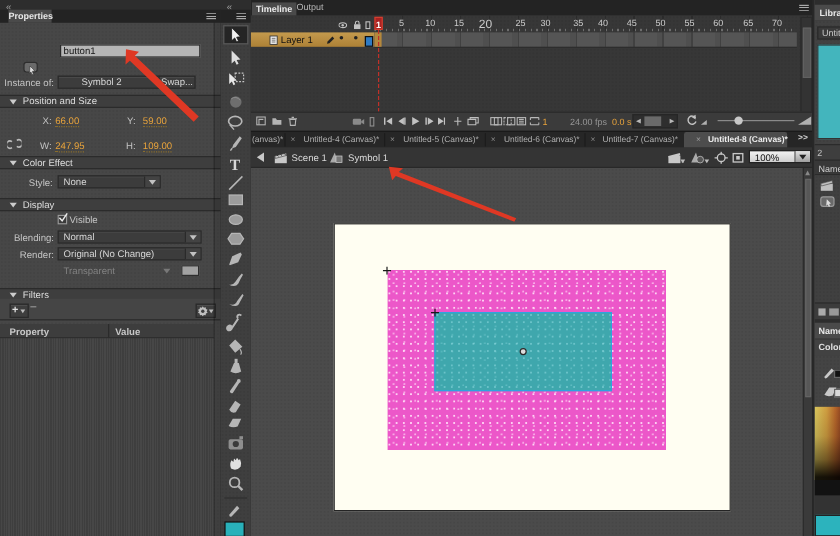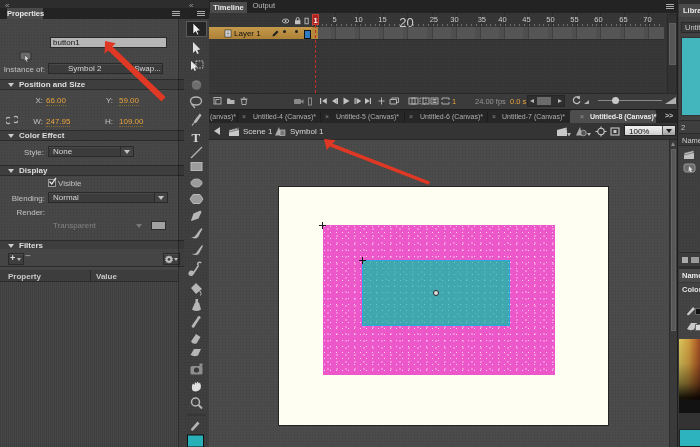--- a/index.html
+++ b/index.html
@@ -1,18 +1,18 @@
 <!DOCTYPE html>
 <html><head><meta charset="utf-8">
 <style>
 html,body{margin:0;padding:0}
 body{width:700px;height:447px;overflow:hidden;font-family:"Liberation Sans",sans-serif;background:#323232}
 #root{position:relative;width:700px;height:447px;overflow:hidden;background:#323232;font-size:8px;color:#ccc}
 .ab{position:absolute}
-.hdr{background:#3e3e3e;border-top:1px solid #2b2b2b;border-bottom:1px solid #2b2b2b;color:#dedede;font-weight:bold;line-height:8px}
+.hdr{background:#3e3e3e;border-top:1px solid #2b2b2b;border-bottom:1px solid #2b2b2b;color:#dedede;font-weight:normal;line-height:8px}
 .dd{background:#3c3c3c;border:1px solid #2a2a2a;box-shadow:inset 0 1px 0 rgba(255,255,255,.07);color:#d6d6d6}
 .ddarrow{position:absolute;right:0;top:0;bottom:0;width:12px;border-left:1px solid #2a2a2a;background:#434343}
 .caret{position:absolute;right:3px;top:3px;width:0;height:0;border-left:3px solid transparent;border-right:3px solid transparent;border-top:4px solid #c2c2c2}
 .onum{color:#e8a33b;border-bottom:1px dotted #8a6d2c;line-height:9px}
 .lbl{color:#c4c4c4}
 .tex{background-image:radial-gradient(rgba(0,0,0,.13) 24%,rgba(255,255,255,0) 26%);background-size:3px 3px}
 </style></head>
 <body>
 <div id="root">
 
@@ -64,20 +64,21 @@
           <span style="position:absolute;left:19px">Display</span>
         </div>
     <div class="ab" style="left:48px;top:160px;width:6px;height:6px;background:#3a3a3a;border:1px solid #999"></div>
     <svg class="ab" style="left:48px;top:158px" width="9" height="9" viewBox="0 0 9 9">
           <path d="M1.5 4.5 L3.8 7 L8 .8" fill="none" stroke="#ececec" stroke-width="1.2"></path>
         </svg>
     <div class="ab lbl" style="left:58px;top:160px">Visible</div>
     <div class="ab lbl" style="left:0px;top:175px;width:45px;text-align:right">Blending:</div>
     <div class="ab dd" style="left:48px;top:173px;width:114px;height:9px;line-height:9px;padding-left:4px">Normal<span class="ddarrow"></span><span class="caret"></span></div>
     <div class="ab lbl" style="left:0px;top:189px;width:45px;text-align:right">Render:</div>
+    <div class="ab dd" style="left:48px;top:187px;width:114px;height:9px;line-height:9px;padding-left:4px">Original (No Change)<span class="ddarrow"></span><span class="caret"></span></div>
     <div class="ab" style="left:53px;top:202px;color:#828282">Transparent</div>
     <span style="position:absolute;left:136px;top:205px;width:0;height:0;border-left:3px solid transparent;border-right:3px solid transparent;border-top:4px solid #787878"></span>
     <div class="ab" style="left:151px;top:202px;width:13px;height:7px;background:#a2a2a2;border:1px solid #2e2e2e"></div>
 
     <div class="ab hdr" style="left:0;top:221px;width:184px;height:8px;padding-top:1px">
           <span style="position:absolute;left:8px;top:3px;width:0;height:0;border-left:3px solid transparent;border-right:3px solid transparent;border-top:4px solid #ccc"></span>
           <span style="position:absolute;left:19px">Filters</span>
         </div>
     <div class="ab" style="left:0;top:230px;width:184px;height:17px;background:#454545;border-bottom:1px solid #2b2b2b"></div>
     <div class="ab" style="left:8px;top:234px;width:14px;height:10px;background:#3e3e3e;border:1px solid #2a2a2a;box-shadow:inset 0 1px 0 rgba(255,255,255,.08)">
@@ -149,40 +150,40 @@
       <rect x="3.5" y="416" width="16" height="12" fill="#29b1ba" stroke="#111"></rect>
     </g>
   </svg>
   </div>
 </div>
 
 <div class="ab" style="left:209px;top:0;width:468px;height:447px;background:#3c3c3c;overflow:hidden" id="center">
 
   <div class="ab" style="left:0;top:0;width:468px;height:13px;background:#232323"></div>
   <div class="ab" style="left:1px;top:2px;width:37px;height:11px;background:#4a4a4a;color:#ececec;font-weight:bold;font-size:7.5px;line-height:11px;text-align:center">Timeline</div>
-  <div class="ab" style="left:38px;top:0;width:28px;height:11px;color:#b8b8b8;font-size:7.5px;line-height:11px;text-align:right">Output</div>
+  <div class="ab" style="left:38px;top:0;width:28px;height:11px;color:#b8b8b8;font-size:7.5px;line-height:11px;text-align:left">Output</div>
   <div class="ab" style="left:457px;top:4px;width:8px;height:5px;background:linear-gradient(#aaa 1px,transparent 1px,transparent 2px,#aaa 2px,#aaa 3px,transparent 3px,transparent 4px,#aaa 4px)"></div>
 
   <div class="ab tex" style="left:0;top:13px;width:468px;height:80px;background-color:#373737"></div>
 
   <svg class="ab" style="left:73px;top:17px" width="27" height="8" viewBox="0 0 27 8">
     <ellipse cx="3.6" cy="4" rx="3.2" ry="2" fill="none" stroke="#c2c2c2" stroke-width=".9"></ellipse>
         <circle cx="3.6" cy="4" r="1" fill="#c2c2c2"></circle>
     <rect x="13" y="3.2" width="5.4" height="4" fill="#c2c2c2"></rect>
         <path d="M14.2 3.2 V2 A1.5 1.5 0 0 1 17.2 2 V3.2" fill="none" stroke="#c2c2c2" stroke-width=".9"></path>
     <rect x="23" y="1.2" width="3.2" height="5.6" fill="none" stroke="#c2c2c2" stroke-width=".9"></rect>
   </svg>
 
   <div class="ab" style="left:103px;top:13px;width:365px;height:13px;overflow:hidden">
     <div class="ab" style="left:0;top:0;width:365px;height:13px;background:repeating-linear-gradient(90deg,transparent 0,transparent 23.1px,rgba(0,0,0,.18) 23.1px,rgba(0,0,0,.18) 24.1px)"></div>
   </div>
   <div class="ab" style="top:15px;left:118px;width:15px;text-align:center;color:#ccc;font-size:7.5px">5</div>
   <div class="ab" style="top:15px;left:142px;width:15px;text-align:center;color:#ccc;font-size:7.5px">10</div>
   <div class="ab" style="top:15px;left:166px;width:15px;text-align:center;color:#ccc;font-size:7.5px">15</div>
-  <div class="ab" style="top:15px;left:190px;width:15px;text-align:center;color:#ccc;font-size:13px">20</div>
+  <div class="ab" style="top:15px;left:190px;width:15px;text-align:left;color:#ccc;font-size:10px">20</div>
   <div class="ab" style="top:15px;left:214px;width:15px;text-align:right;color:#ccc;font-size:7.5px">25</div>
   <div class="ab" style="top:15px;left:238px;width:15px;text-align:center;color:#ccc;font-size:7.5px">30</div>
   <div class="ab" style="top:15px;left:262px;width:15px;text-align:right;color:#ccc;font-size:7.5px">35</div>
   <div class="ab" style="top:15px;left:286px;width:15px;text-align:center;color:#ccc;font-size:7.5px">40</div>
   <div class="ab" style="top:15px;left:310px;width:15px;text-align:center;color:#ccc;font-size:7.5px">45</div>
   <div class="ab" style="top:15px;left:334px;width:15px;text-align:center;color:#ccc;font-size:7.5px">50</div>
   <div class="ab" style="top:15px;left:358px;width:15px;text-align:center;color:#ccc;font-size:7.5px">55</div>
   <div class="ab" style="top:15px;left:382px;width:15px;text-align:center;color:#ccc;font-size:7.5px">60</div>
   <div class="ab" style="top:15px;left:407px;width:15px;text-align:center;color:#ccc;font-size:7.5px">65</div>
   <div class="ab" style="top:15px;left:431px;width:15px;text-align:center;color:#ccc;font-size:7.5px">70</div>

